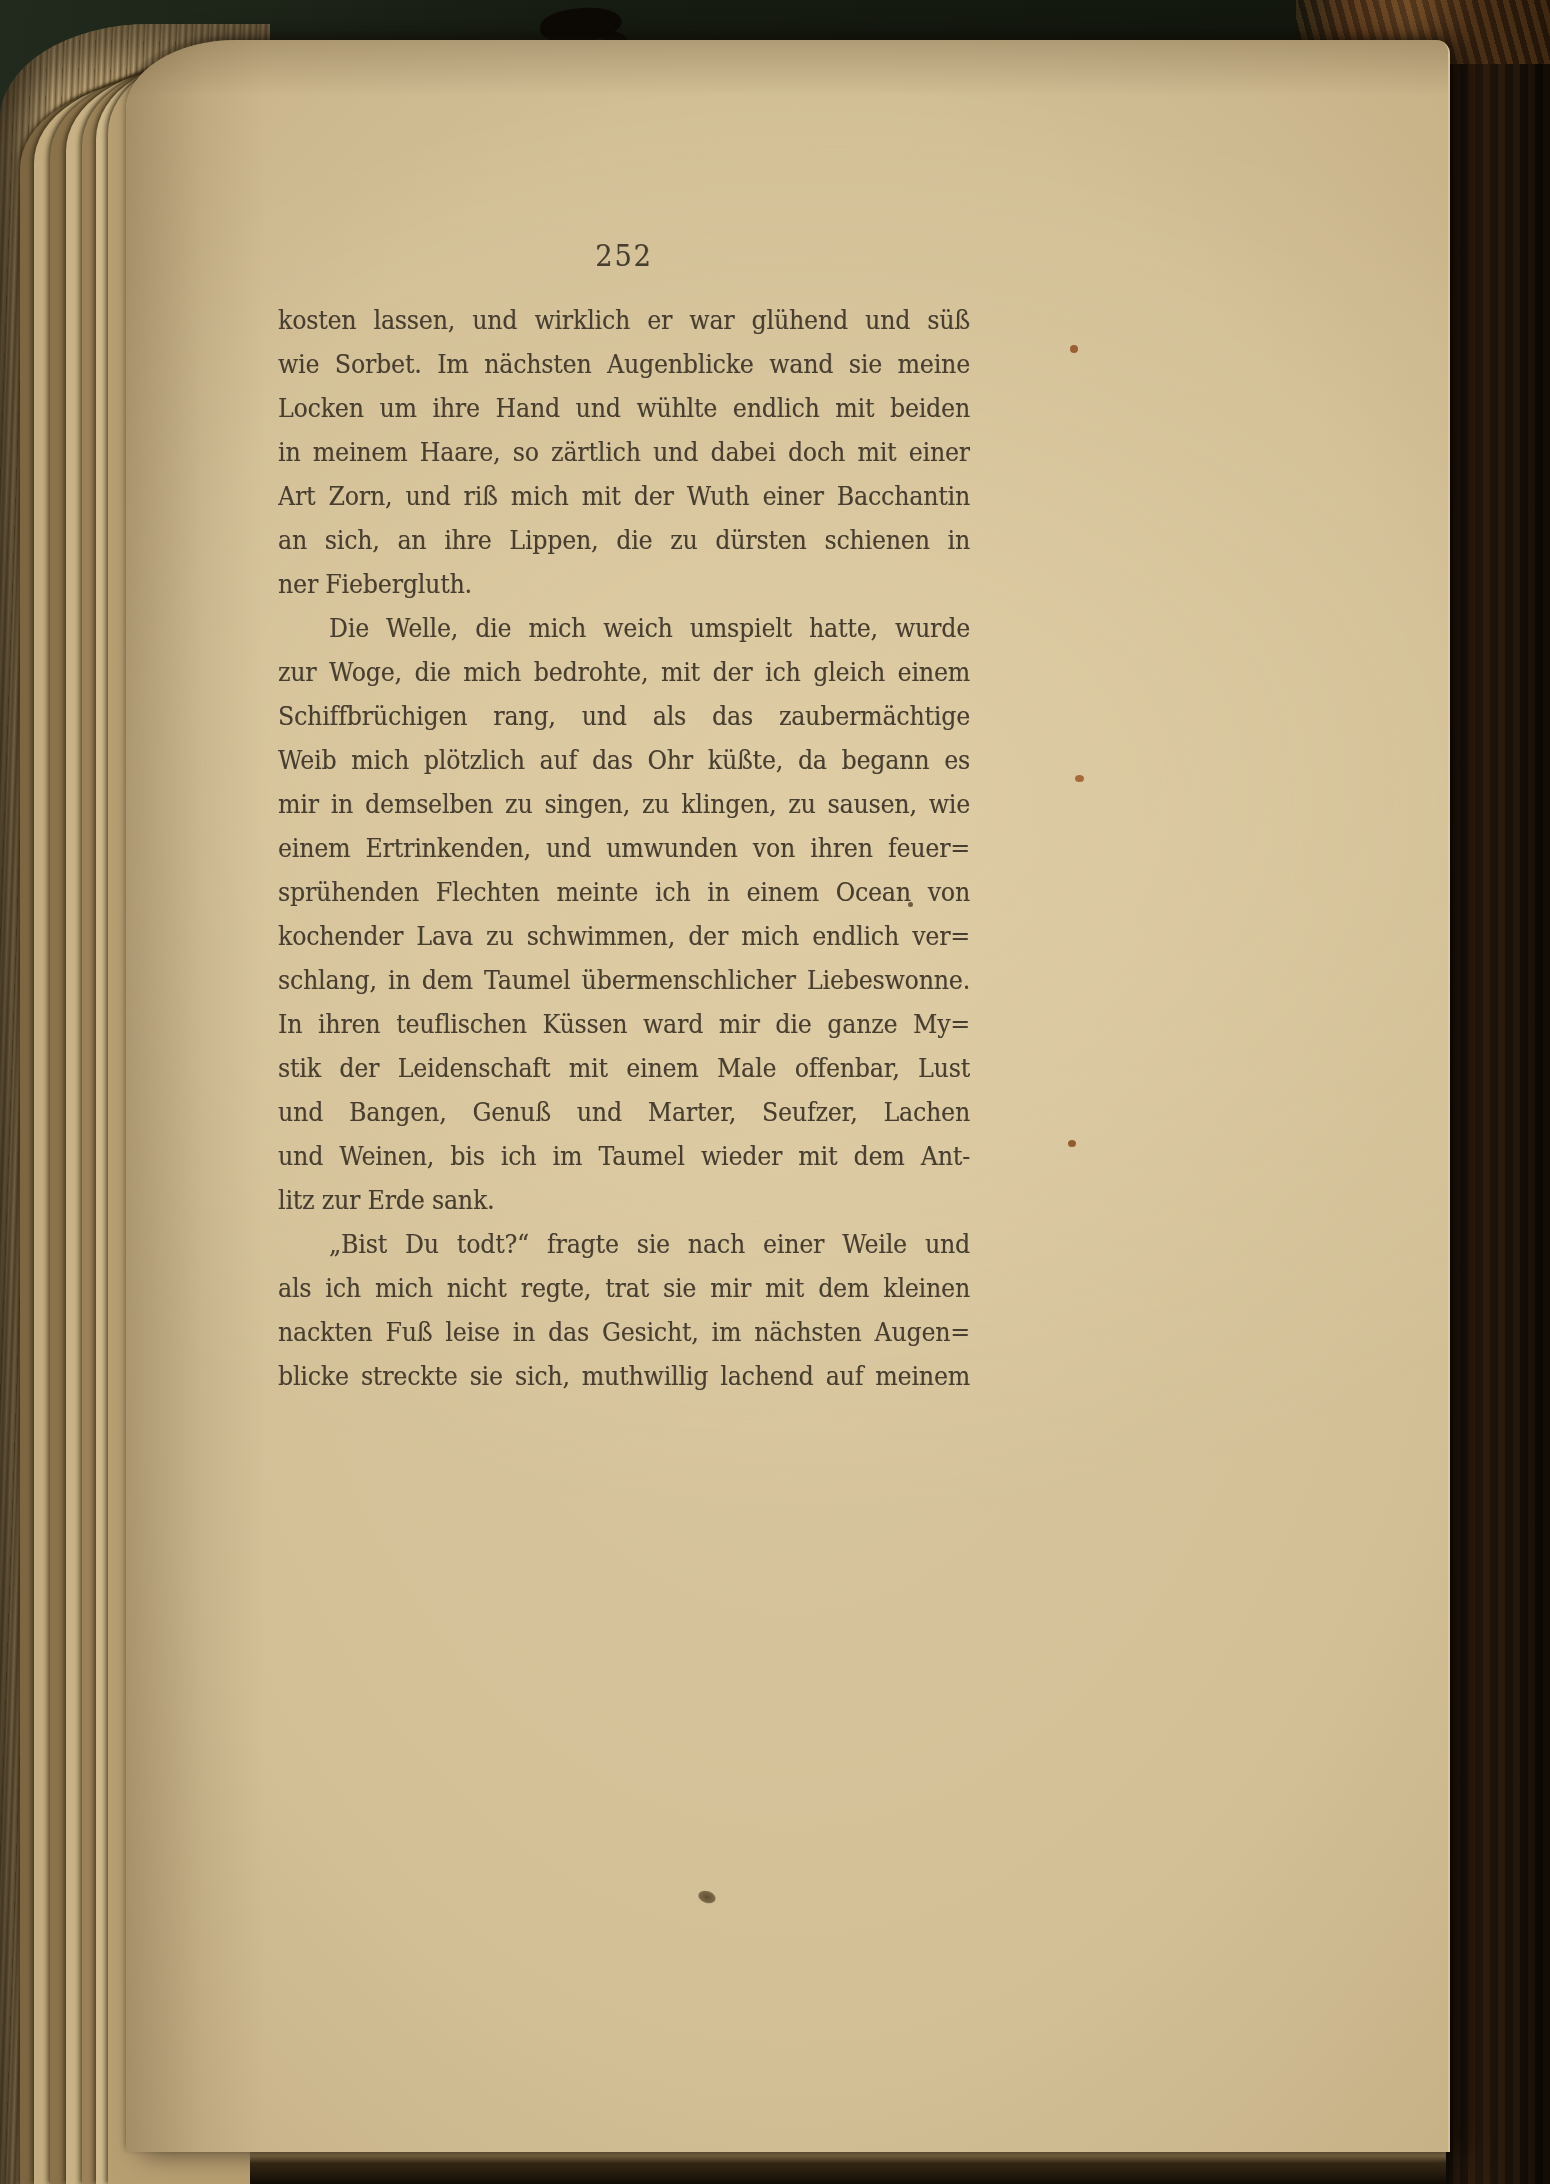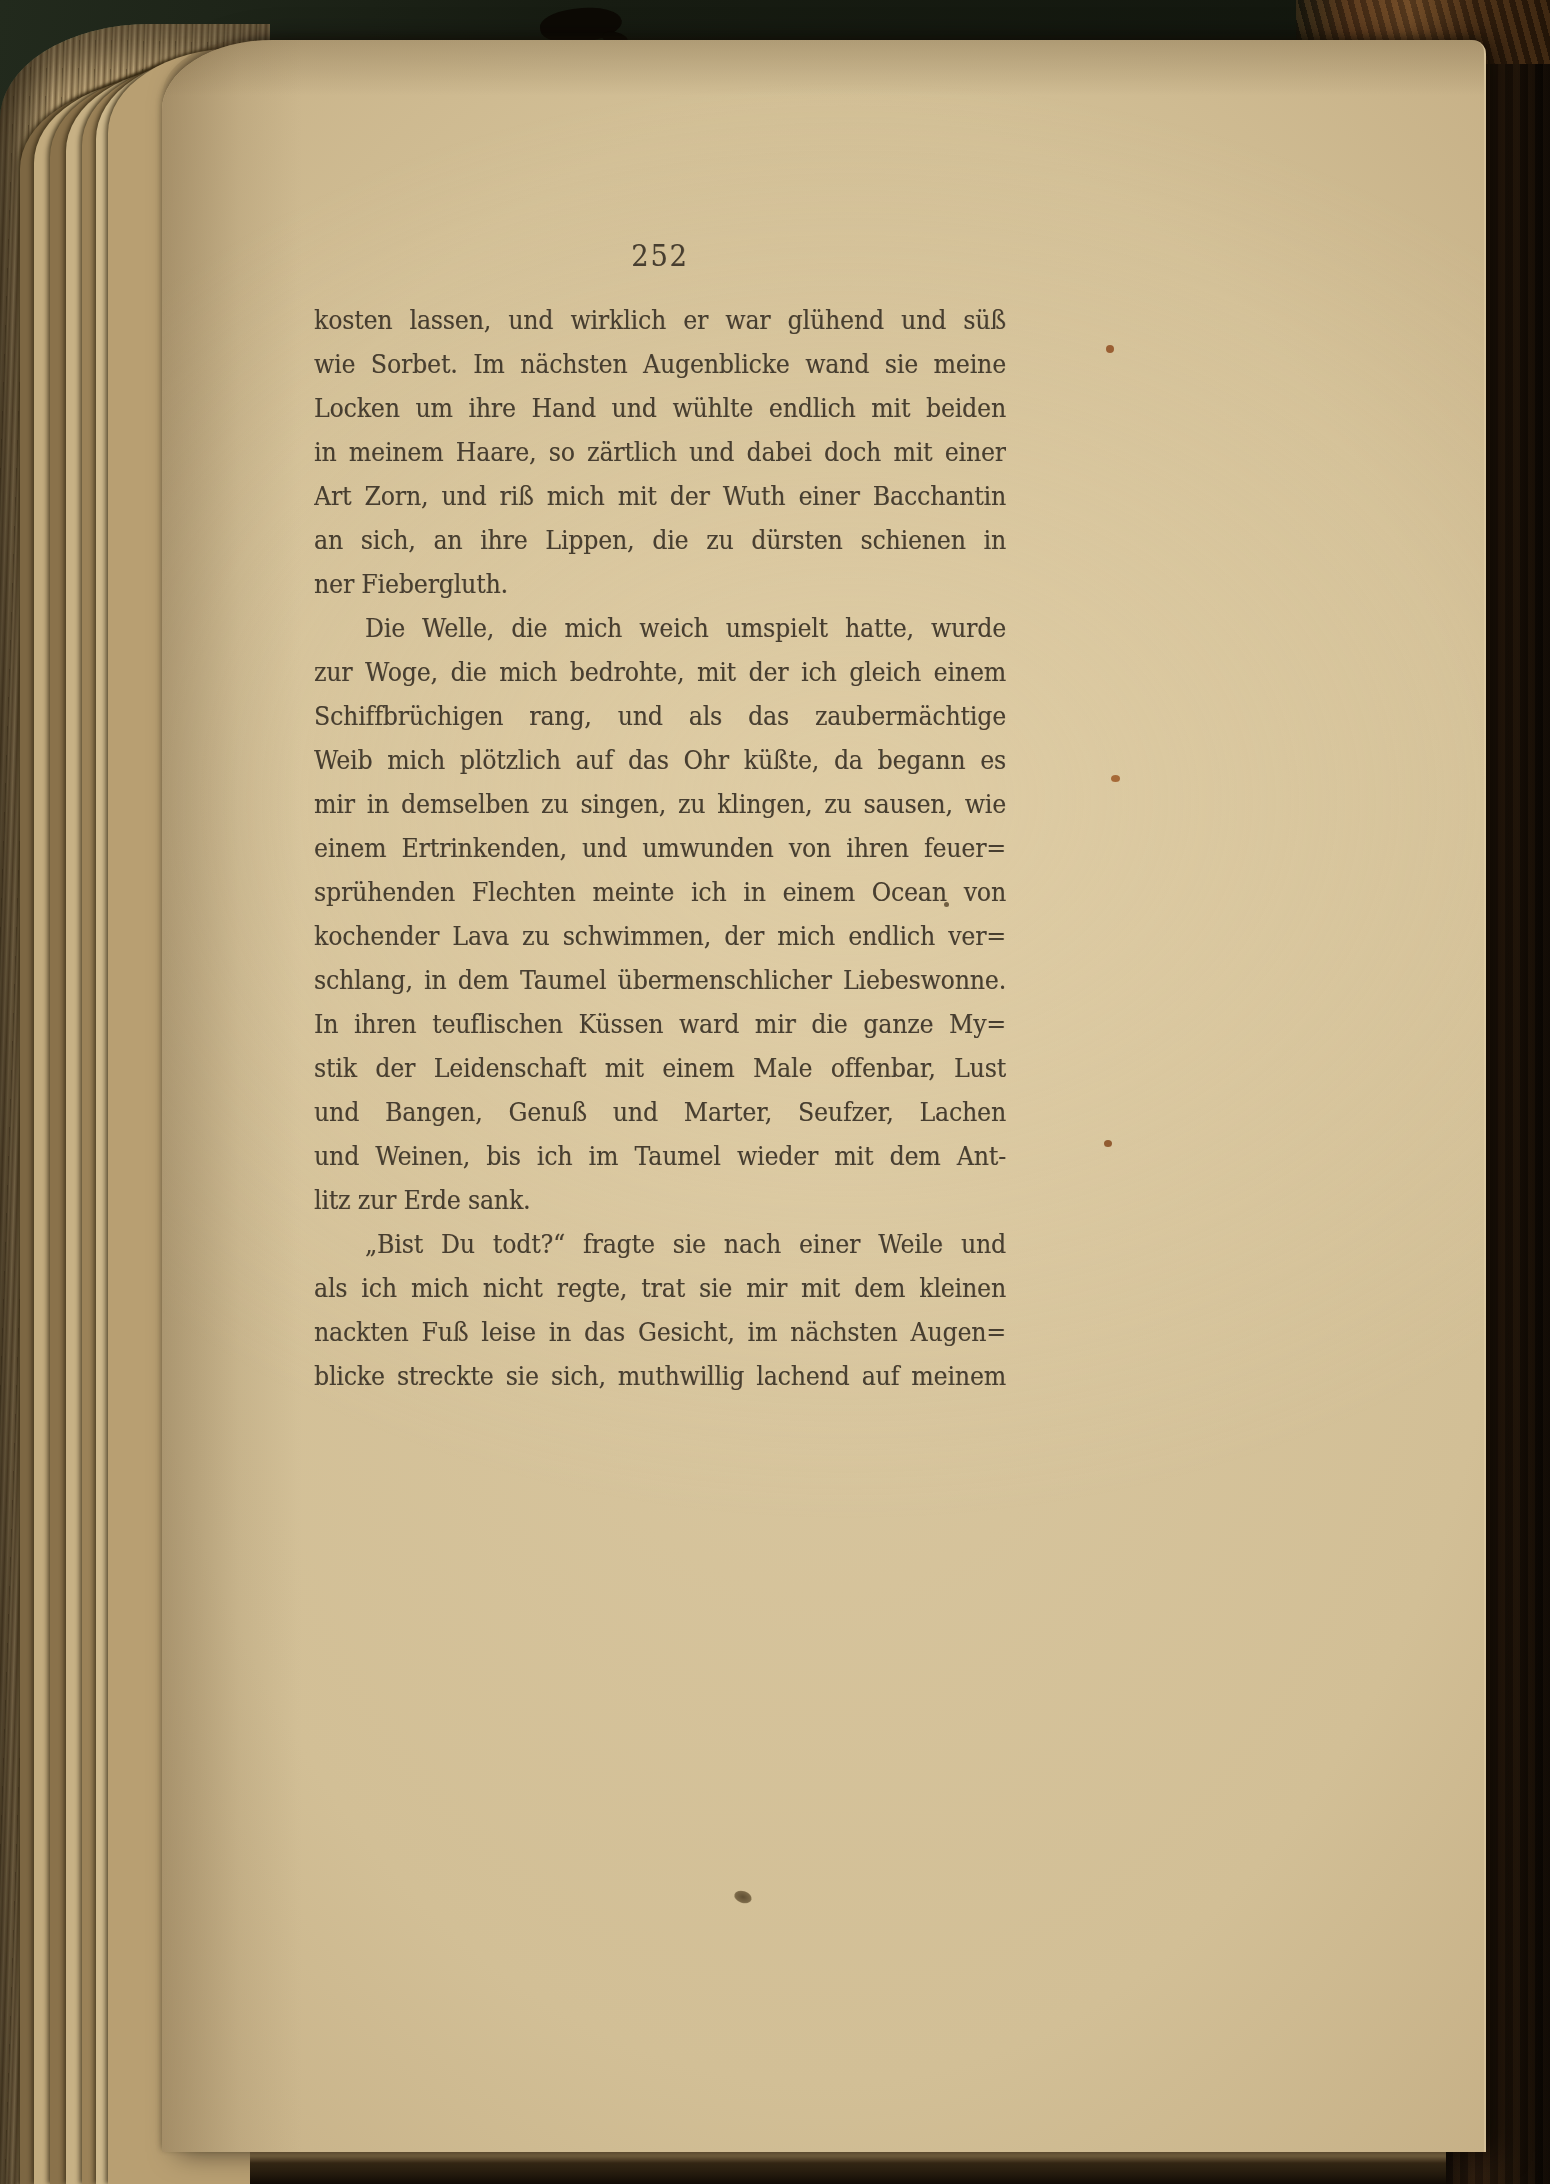--- a/index.html
+++ b/index.html
@@ -73,21 +73,20 @@
   .book-page {
     position: absolute; left: 126px; top: 40px; width: 1322px; height: 2112px;
     background:
       radial-gradient(ellipse 120% 55% at 52% 36%, rgba(230,212,172,0.5) 0%, rgba(230,212,172,0) 62%),
       radial-gradient(ellipse 95% 85% at 50% 50%, #d9c7a0 0%, #d2bf96 55%, #c2ab81 88%, #b29a70 100%);
     border-top-left-radius: 110px 70px;
     border-top-right-radius: 14px;
     border-right: 2px solid rgba(240,222,180,0.35);
     box-shadow: 16px 0 28px rgba(8,5,2,0.6), 0 -3px 6px rgba(25,17,8,0.45);
     z-index: 5;
-    margin-left: 36px;
   }
   .book-page::before {
     content: ""; position: absolute; left: 0; top: 0; bottom: 0; width: 140px;
     background: linear-gradient(90deg, rgba(115,92,58,0.42), rgba(115,92,58,0.12) 55%, rgba(115,92,58,0) 100%);
     border-top-left-radius: 110px 70px;
   }
   .book-page::after {
     content: ""; position: absolute; left: 0; top: 0; right: 0; height: 56px;
     background: linear-gradient(180deg, rgba(90,70,40,0.28), rgba(90,70,40,0));
     border-top-left-radius: 110px 70px; border-top-right-radius: 14px;

